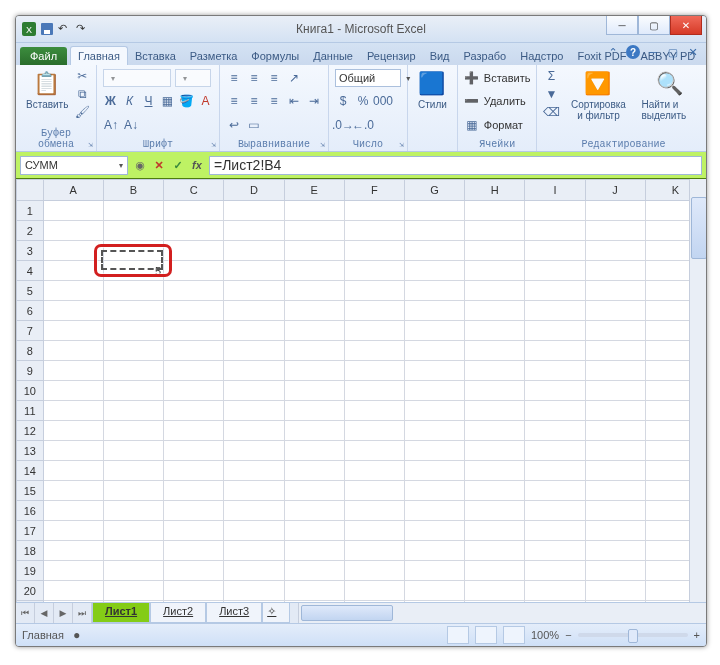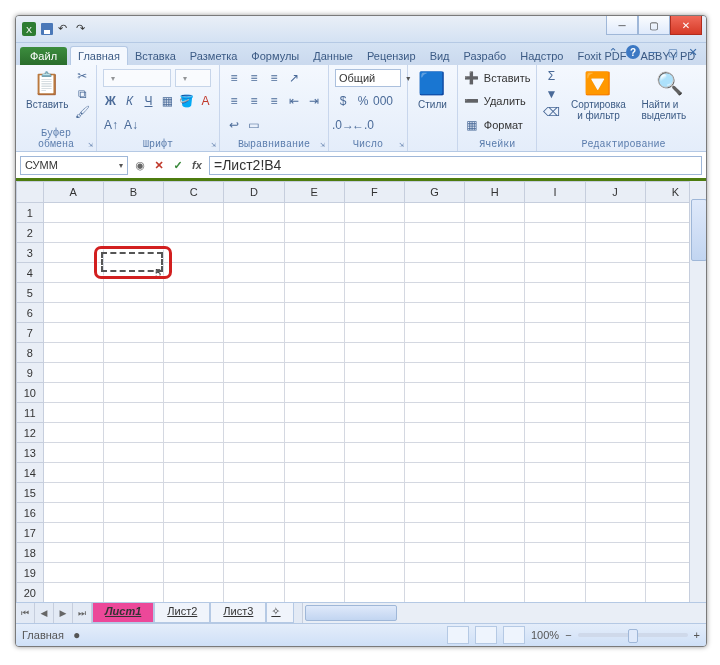--- a/index.html
+++ b/index.html
@@ -25,21 +25,21 @@
   .group{border-right:1px solid #c8d6ec;padding:3px 6px 1px 6px;display:flex;flex-direction:column;justify-content:space-between;position:relative;}
   .group .lbl{text-align:center;font-size:10px;color:#5a7cac;padding-top:1px;font-family:Liberation Mono, monospace;}
   .group .lbl .dlg{position:absolute;right:3px;bottom:2px;font-size:8px;color:#6b88b3;}
   .grow{display:flex;gap:4px;align-items:center;height:20px;}
   .ibtn{width:16px;height:16px;display:flex;align-items:center;justify-content:center;color:#4a6a98;font-size:12px;}
   .big{display:flex;flex-direction:column;align-items:center;gap:1px;padding:2px 4px;font-size:10px;color:#3b5a84;}
   .big .bicon{width:28px;height:28px;display:flex;align-items:center;justify-content:center;font-size:22px;}
   .sel{border:1px solid #abc0dd;background:#fff;height:16px;font-size:11px;padding:0 3px;display:flex;align-items:center;}
   .sel .dd{margin-left:4px;font-size:8px;color:#555;}
   
-  .fbar{display:flex;align-items:center;height:22px;border-bottom:3px solid #4d7c0f;background:#ffffff;padding:2px 4px;gap:4px;}
+  .fbar{display:flex;align-items:center;height:22px;border-bottom:1px solid #4d7c0f;background:#bef264;padding:2px 4px;gap:4px;}
   .namebox{width:98px;border:1px solid #9fb7d8;background:#fff;height:17px;display:flex;align-items:center;padding:0 4px;font-size:11px;}
   .namebox .dd{margin-left:auto;font-size:8px;color:#555;}
   .fxgrp{display:flex;align-items:center;gap:3px;}
   .fxbtn{width:16px;height:16px;display:flex;align-items:center;justify-content:center;font-size:11px;color:#666;}
   .fxbtn.cancel{color:#c0392b;font-weight:bold;}
   .fxbtn.enter{color:#3b8a3c;font-weight:bold;}
   .fxbtn.fx{font-style:italic;font-weight:bold;color:#555;}
   .formula{flex:1;border:1px solid #9fb7d8;background:#fff;height:17px;padding:0 4px;font-size:14px;display:flex;align-items:center;}
   
   .gridwrap{flex:1;position:relative;overflow:hidden;background:#fff;display:flex;}
@@ -50,21 +50,21 @@
   td.cell{border:1px solid #d4d8e1;height:17px;font-size:11px;padding:0 2px;text-align:right;background:#fff;}
   .marquee{position:absolute;border:2px dashed #555;pointer-events:none;}
   .marqueehl{position:absolute;border:3px solid #d21f1f;border-radius:7px;pointer-events:none;box-shadow:0 0 0 1px rgba(255,255,255,.6) inset;}
   .vscroll{position:absolute;right:0;top:0;bottom:0;width:16px;background:#e9eef6;border-left:1px solid #c6cedd;}
   .vscroll .thumb{position:absolute;top:18px;width:14px;left:1px;height:60px;background:linear-gradient(#dfe9fa,#c2d5f1);border:1px solid #9fb7d8;border-radius:2px;}
   
   .tabsrow{height:20px;background:#e3eaf5;border-top:1px solid #b5c9e4;display:flex;align-items:stretch;}
   .tabnav{display:flex;}
   .tabnav span{width:18px;display:flex;align-items:center;justify-content:center;color:#666;font-size:9px;border-right:1px solid #c6cedd;}
   .shtab{padding:2px 12px;border:1px solid #b5c9e4;border-top:none;background:#f0f4fb;font-size:11px;color:#333;position:relative;text-decoration:underline;}
-  .shtab.active{background:#ec4899;font-weight:bold;font-style:italic;}
+  .shtab.active{background:#84cc16;font-weight:bold;}
   .shtab.u{text-decoration:underline;}
   .hscroll{flex:1;background:#e9eef6;border-left:1px solid #c6cedd;position:relative;margin-left:8px;}
   .hscroll .thumb{position:absolute;left:2px;top:2px;height:14px;width:90px;background:linear-gradient(#dfe9fa,#c2d5f1);border:1px solid #9fb7d8;border-radius:2px;}
   
   .status{height:22px;background:linear-gradient(#e4edfa,#cfe0f7);border-top:1px solid #b5c9e4;display:flex;align-items:center;padding:0 6px;font-size:11px;color:#555;gap:10px;}
   .status .right{margin-left:auto;display:flex;align-items:center;gap:6px;}
   .viewbtn{width:20px;height:16px;border:1px solid #b5c9e4;background:#eef4fd;}
   .slider{width:110px;height:4px;background:#cfd9ea;position:relative;border-radius:2px;}
   .slider .sb{position:absolute;top:-4px;left:50%;width:8px;height:12px;background:#dfe9fa;border:1px solid #9fb7d8;border-radius:2px;transform:translateX(-50%);}
   svg{display:block;}
@@ -84,20 +84,21 @@
         </span>
       <span class="ico">
           <svg width="14" height="14">
             <rect x="1" y="1" width="12" height="12" fill="#4a78b8" rx="1"></rect>
             <rect x="4" y="8" width="6" height="4" fill="#fff"></rect>
           </svg>
         </span>
       <span class="ico">↶</span>
       <span class="ico">↷</span>
     </div>
+    <div class="title">Книга1 - Microsoft Excel</div>
     <div class="winctrls">
       <div class="winbtn">─</div>
       <div class="winbtn">▢</div>
       <div class="winbtn close">✕</div>
     </div>
   </div>
 
   <div class="ribtabs">
     <div class="file">Файл</div>
     <div class="tab active">Главная</div>

